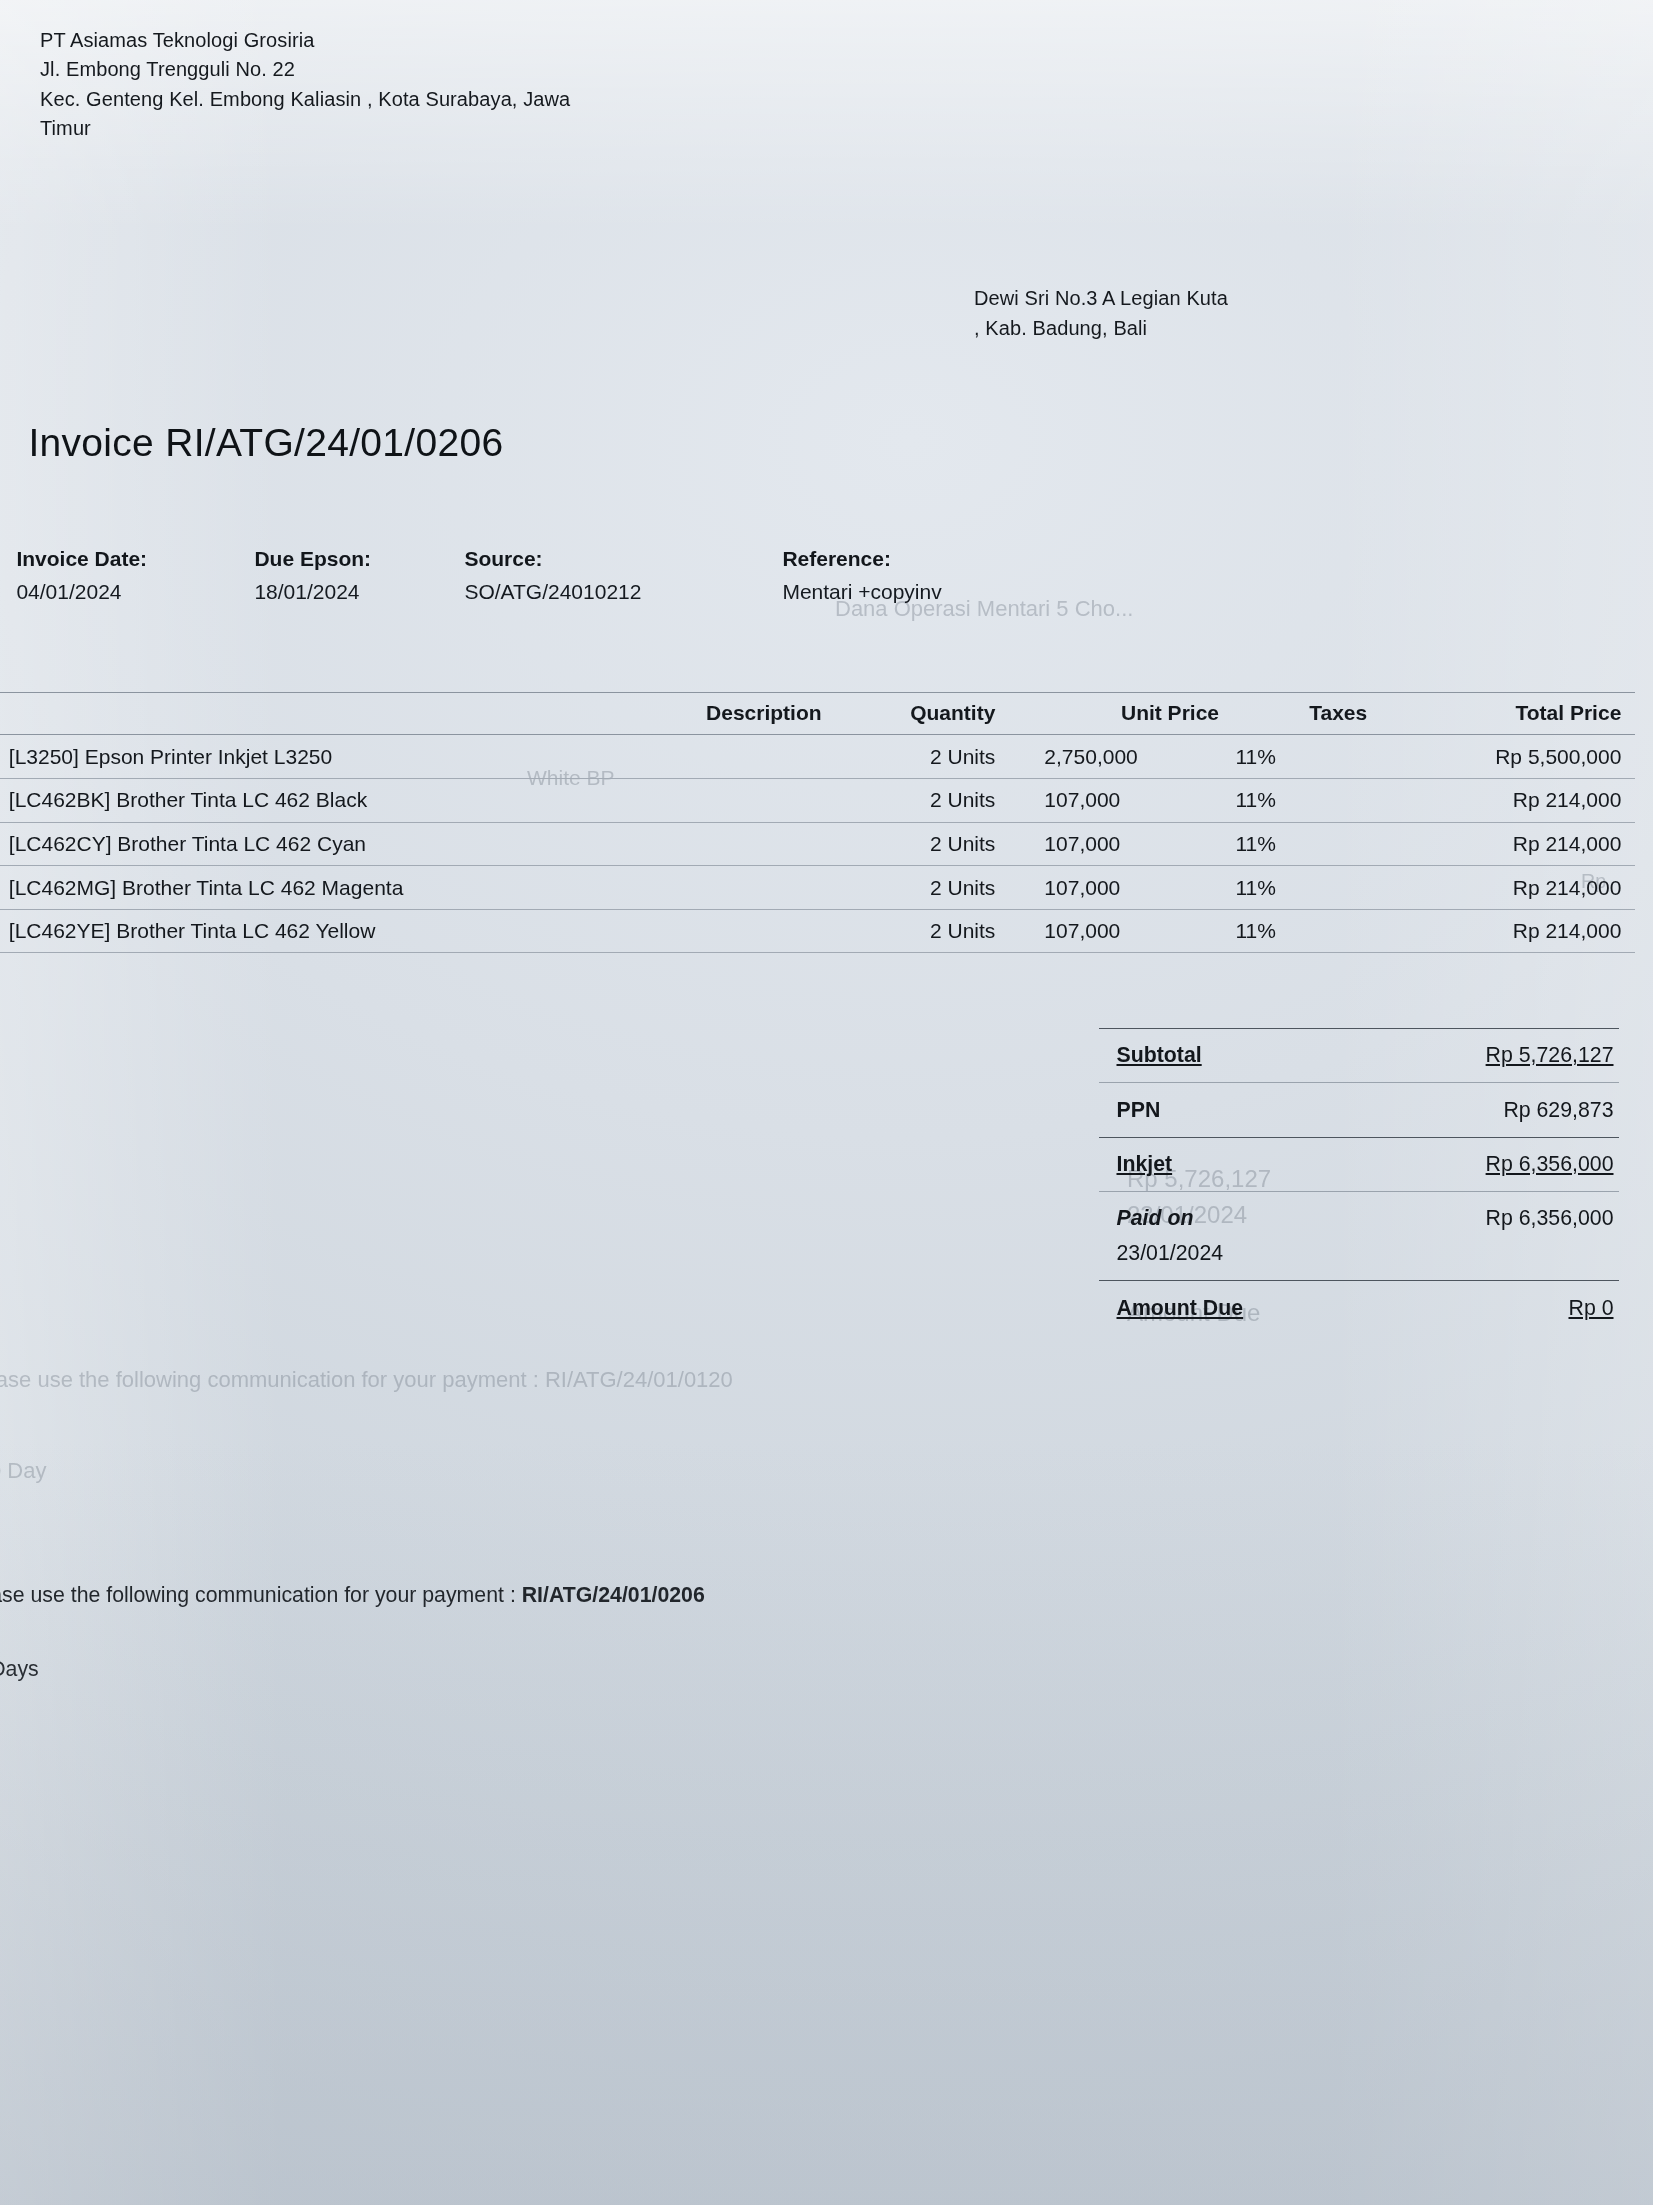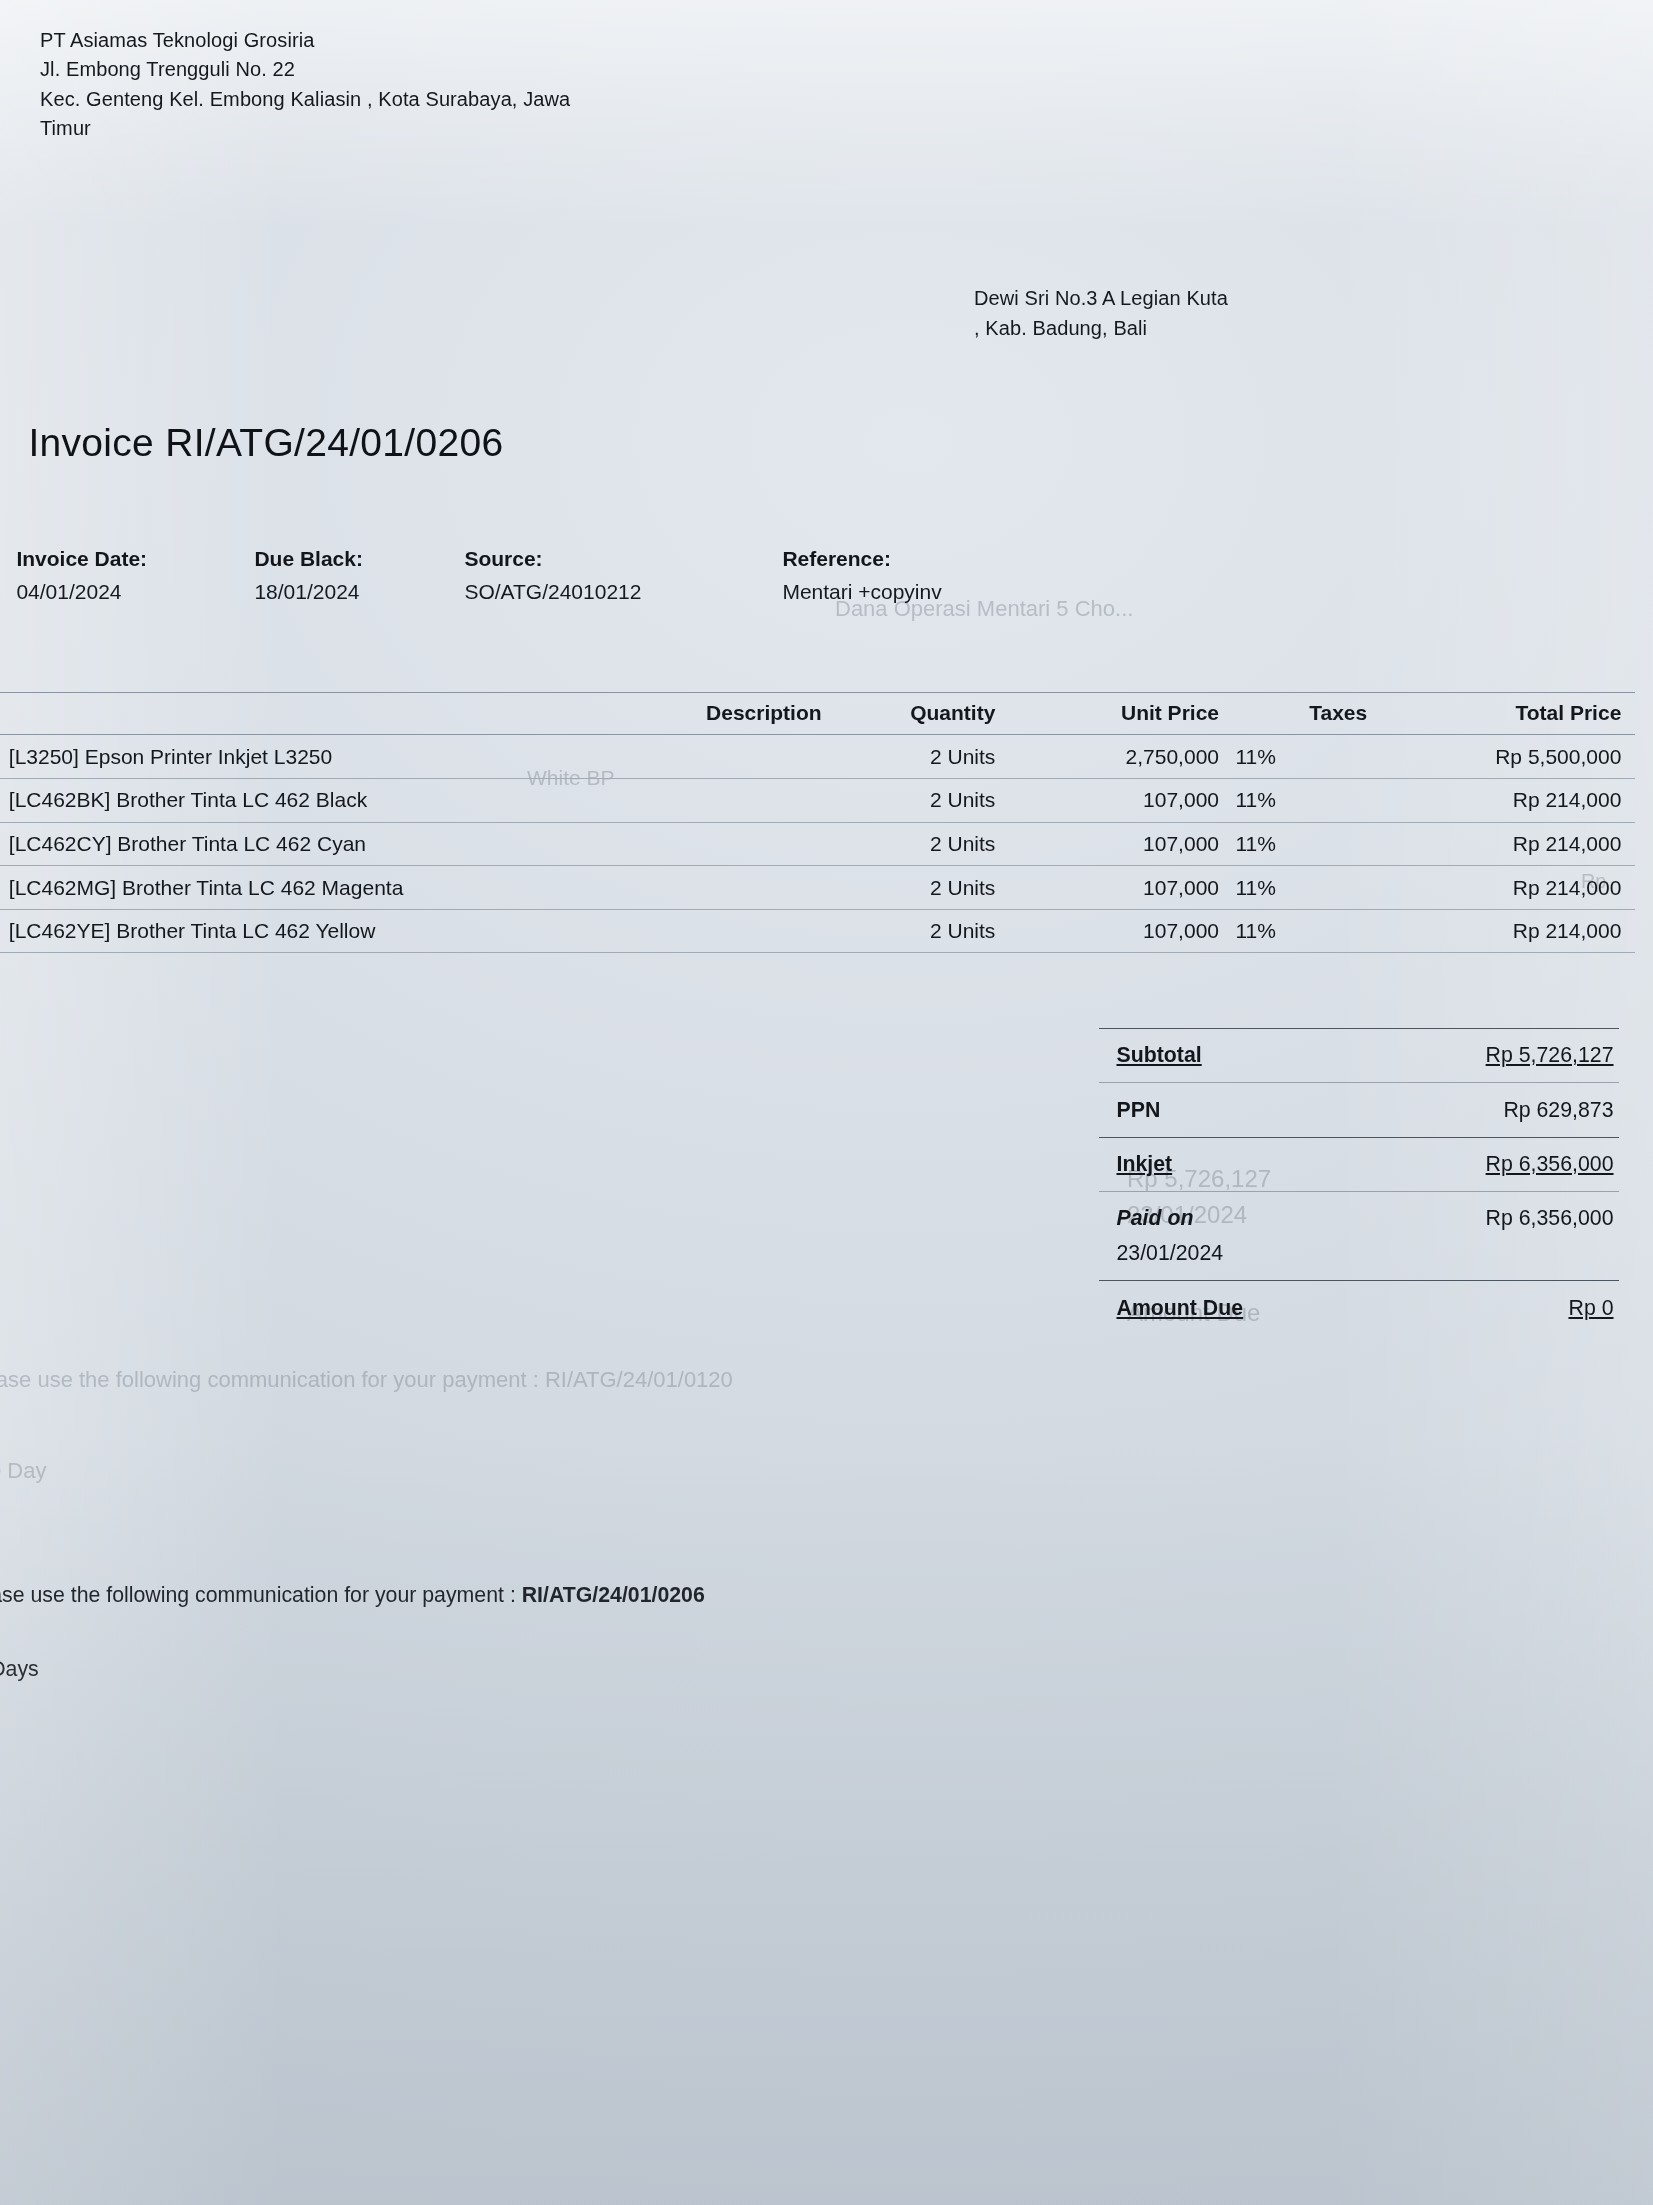--- a/index.html
+++ b/index.html
@@ -119,21 +119,21 @@
     border-bottom: 1.1px solid #8b949f;
     white-space: nowrap;
   }
   .items tbody td {
     padding: 9.3px 0 9.3px 0;
     border-bottom: 0.5px solid #a2aab4;
     white-space: nowrap;
   }
   .col-desc   { width: 842px; padding-left: 8.8px !important; }
   .col-qty    { width: 180px; text-align: right; padding-right: 49px !important; }
-  .col-price  { width: 180px; text-align: right; }
+  .col-price  { width: 180px; }
   .col-tax    { width: 137px; text-align: left; padding-left: 16.4px !important; margin-top: 44px; }
   .col-total  { width: 263px; text-align: right; padding-right: 13.7px !important; }
 
   
   .totals {
     position: absolute;
     left: 1099px;
     top: 1028px;
     width: 520px;
     font-size: 21.3px;
@@ -226,21 +226,21 @@
   </div>
 
   <div class="invoice-title">Invoice RI/ATG/24/01/0206</div>
 
   <div class="meta">
     <div class="meta-col m1">
       <div class="meta-label">Invoice Date:</div>
       <div class="meta-value">04/01/2024</div>
     </div>
     <div class="meta-col m2">
-      <div class="meta-label">Due Black:</div>
+      <div class="meta-label">Due Epson:</div>
       <div class="meta-value">18/01/2024</div>
     </div>
     <div class="meta-col m3">
       <div class="meta-label">Source:</div>
       <div class="meta-value">SO/ATG/24010212</div>
     </div>
     <div class="meta-col m4">
       <div class="meta-label">Reference:</div>
       <div class="meta-value">Mentari +copyinv</div>
     </div>

